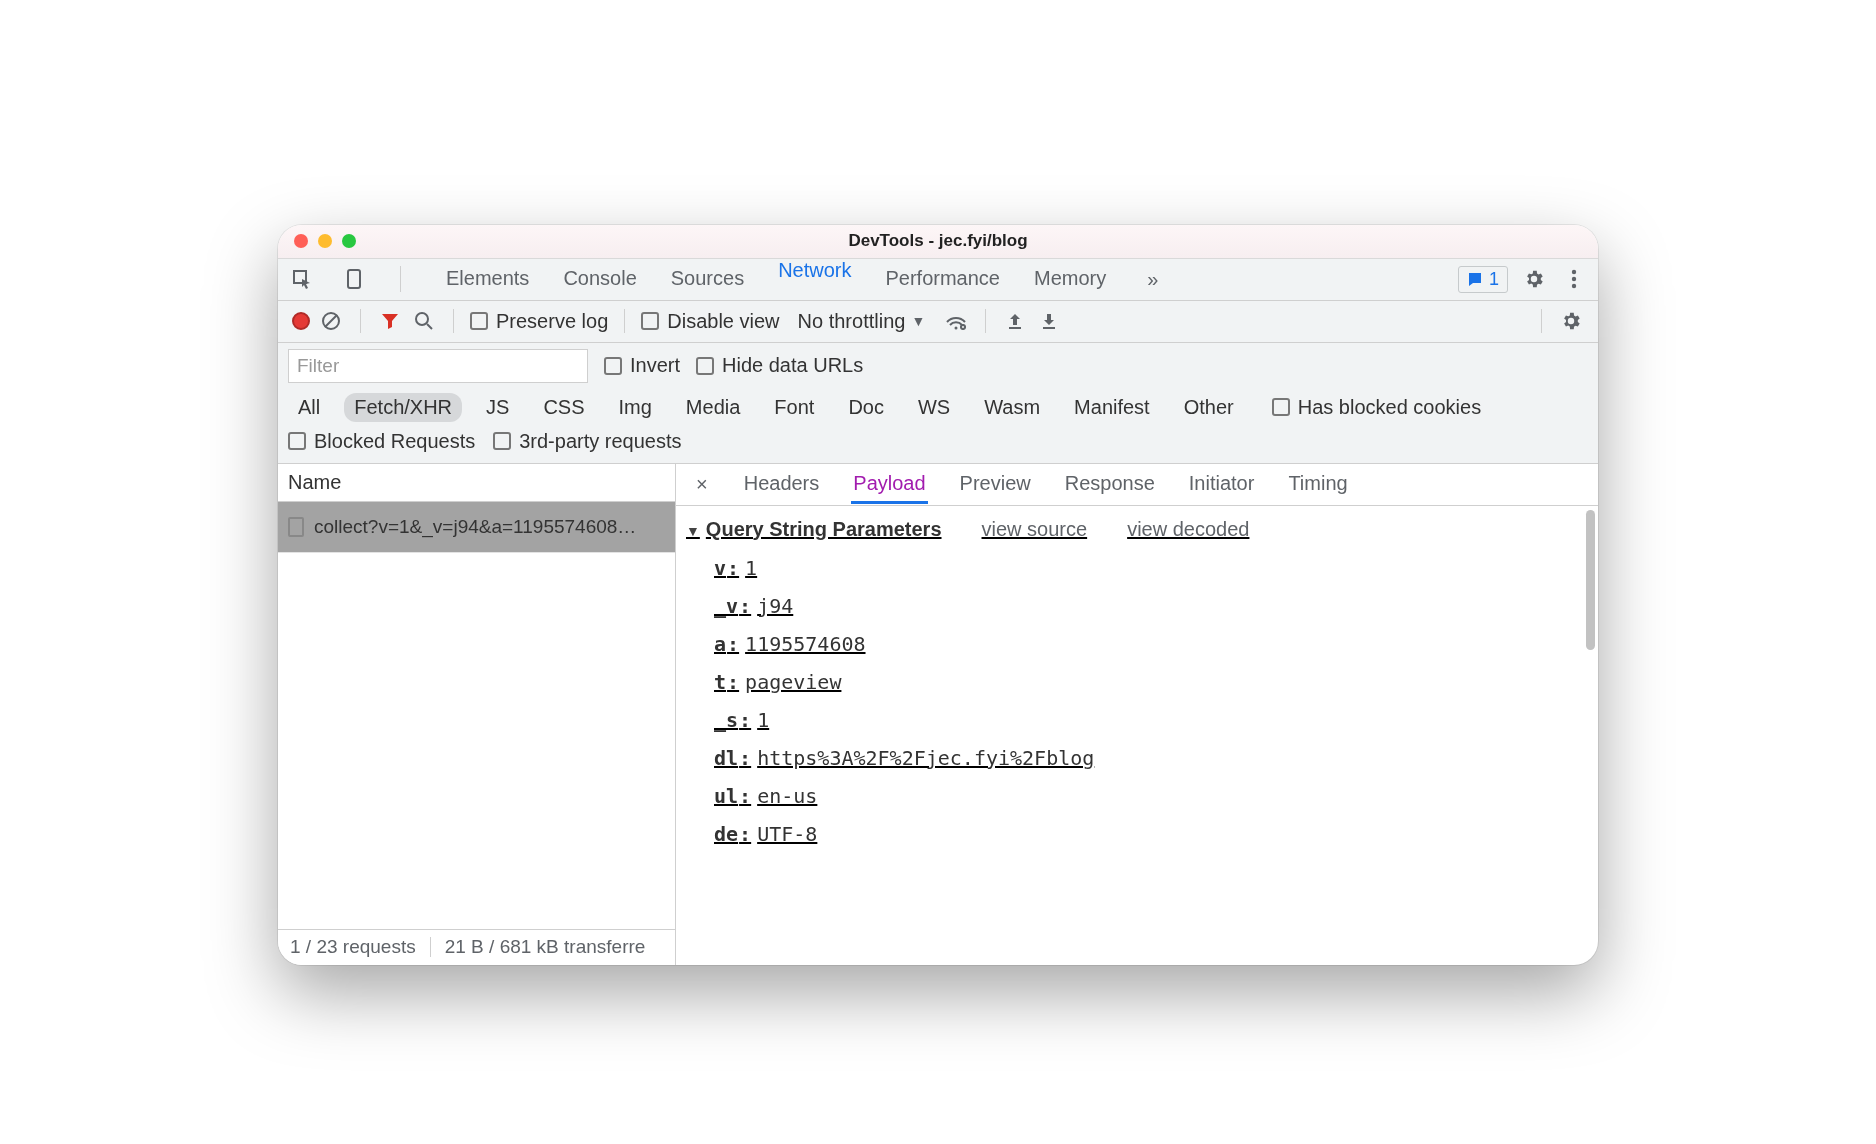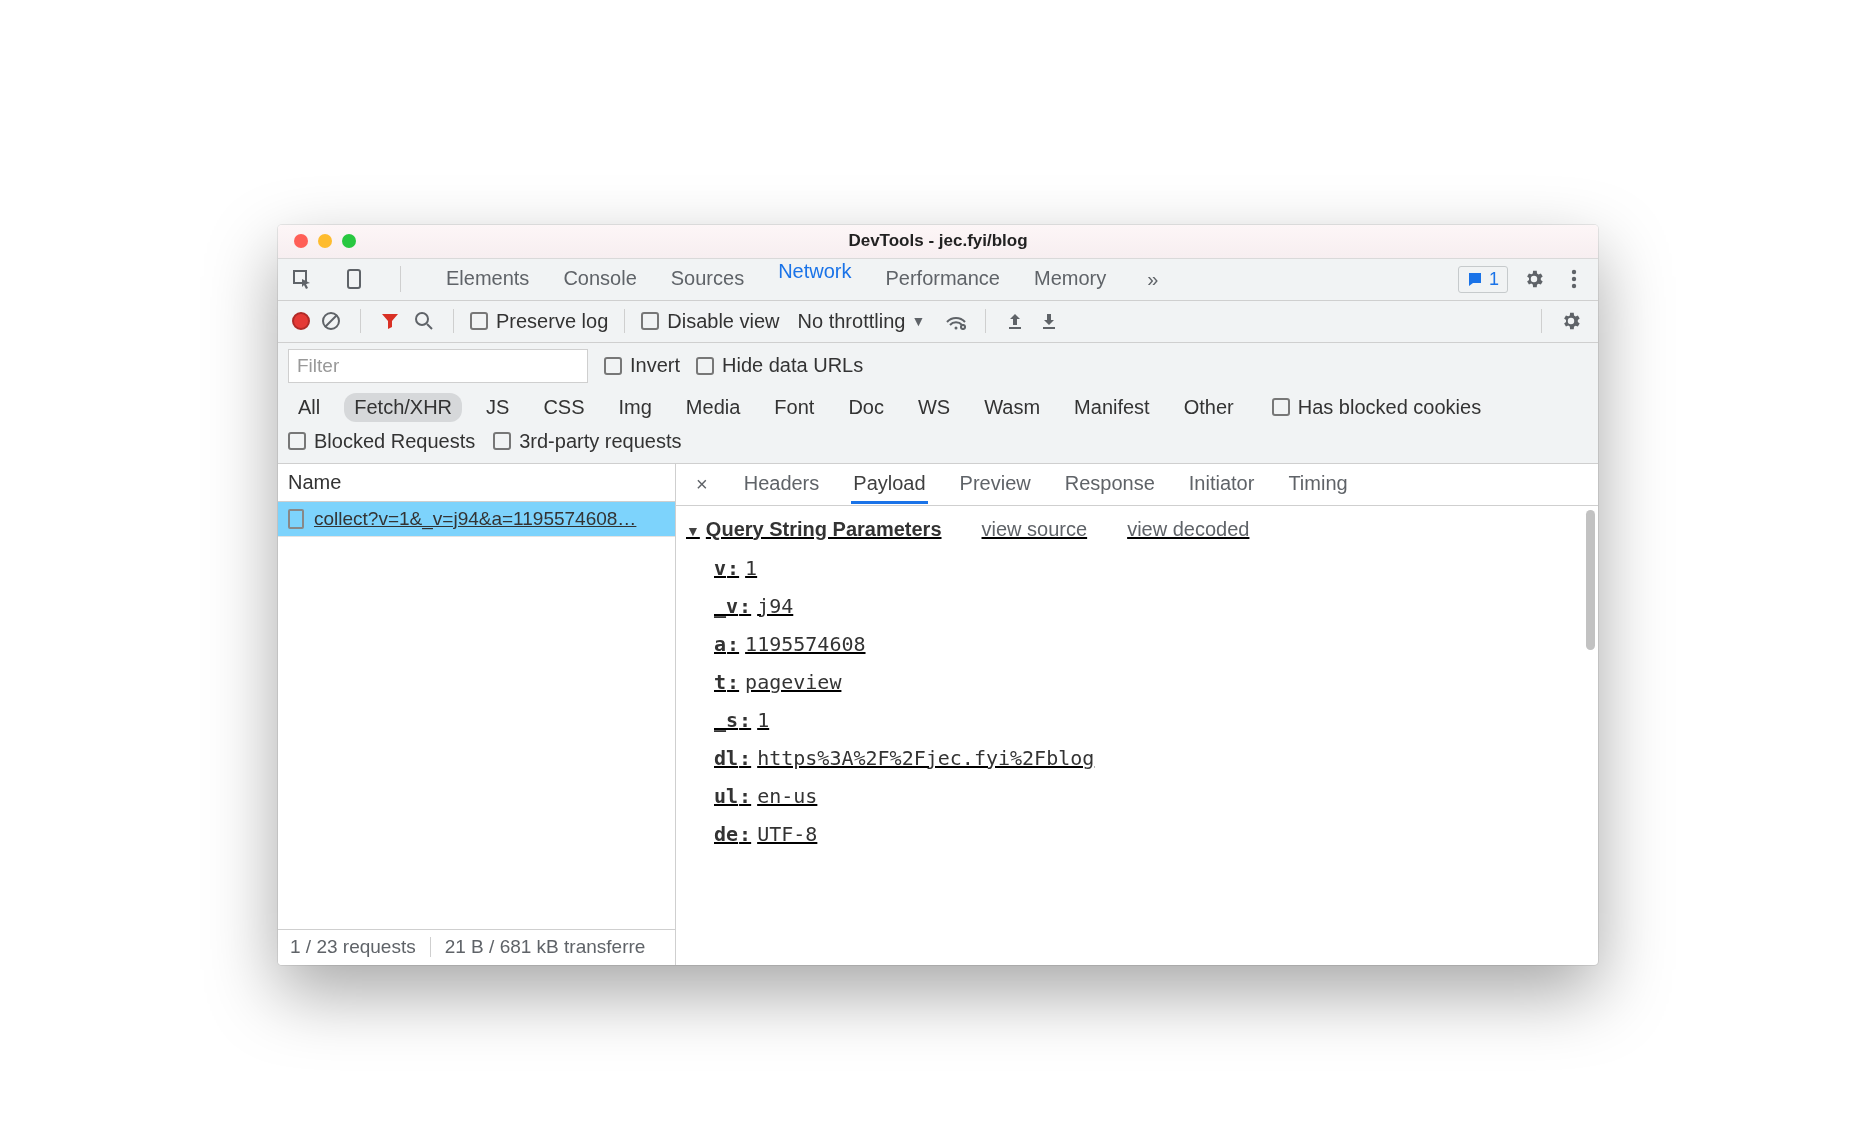--- a/index.html
+++ b/index.html
@@ -7,21 +7,21 @@
   font-family: -apple-system, BlinkMacSystemFont, "Segoe UI", Helvetica, Arial, sans-serif;
   background: #fff;
   display: flex;
   align-items: center;
   justify-content: center;
   min-height: 100vh;
 }
 .window {
   width: 1320px;
   height: 740px;
-  border-radius: 4px;
+  border-radius: 24px;
   overflow: hidden;
   box-shadow: 0 28px 70px rgba(0,0,0,0.35), 0 0 0 1px rgba(0,0,0,0.08);
   background: #fff;
   display: flex;
   flex-direction: column;
   margin-top: 45px;
 }
 .titlebar {
   height: 34px;
   background: linear-gradient(#fdf6f7,#f7eef0);
@@ -47,21 +47,21 @@
   align-items: center;
   padding: 0 10px;
   gap: 25px;
   color:#5f6368;
   font-size: 20px;
 }
 .tabs-row .icon-btn { width:28px; height:28px; display:flex; align-items:center; justify-content:center; cursor:pointer; color:#5f6368; }
 .tabs-row .sep { width:1px; height:26px; background:#cfcfcf; margin:0 6px; }
 .main-tabs { display:flex; align-items:center; gap: 26px; margin-left: 10px; }
 .main-tab { padding: 8px 4px 10px; cursor:pointer; color:#5f6368; }
-.main-tab.active { color:#1a73e8; border-bottom: 4px solid #4d7c0f; padding-bottom:19px; }
+.main-tab.active { color:#1a73e8; border-bottom: 7px solid #4d7c0f; padding-bottom:19px; }
 .tabs-right { margin-left:auto; display:flex; align-items:center; gap:12px; }
 .issues-badge {
   border:1px solid #c6cacc; border-radius:3px; padding:2px 8px; display:flex; align-items:center; gap:6px; cursor:pointer; color:#1a73e8; font-size:18px;
 }
 .issues-badge svg { fill:#1a73e8; }
 
 .toolbar-row {
   height: 42px;
   background:#f1f3f4;
   border-bottom:1px solid #cfcfcf;
@@ -125,42 +125,42 @@
   min-height:0;
 }
 .name-header {
   height: 38px; border-bottom:1px solid #cfcfcf;
   display:flex; align-items:center; padding: 0 10px;
   color:#333; font-size:20px;
   background:#fff;
 }
 .req-list { flex:1; overflow:auto; }
 .req-row {
-  display:flex; align-items:center; gap:10px; padding: 6px 10px;
-  background:#7dd3fc; border-bottom:1px solid #e3e3e3;
+  display:flex; align-items:center; gap:10px; padding: 14px 10px;
+  background:#a3a3a3; border-bottom:1px solid #e3e3e3;
   font-size: 19px; color:#333; cursor:pointer;
-  white-space:nowrap; overflow:hidden; text-overflow:ellipsis;text-decoration:underline;
+  white-space:nowrap; overflow:hidden; text-overflow:ellipsis;
 }
 .doc-icon { width:16px; height:20px; border:2px solid #888; border-radius:2px; position:relative; flex-shrink:0; }
 .status-bar {
   height: 36px; border-top:1px solid #cfcfcf; display:flex; align-items:center;
   padding: 0 12px; gap: 14px; color:#5f6368; font-size: 19px; background:#fff;
   white-space: nowrap; overflow:hidden;
 }
 .status-bar .vsep { width:1px; height:20px; background:#cfcfcf; }
 
 .right-pane { flex:1; display:flex; flex-direction:column; min-height:0; position:relative; }
 .detail-tabs {
   height: 42px; border-bottom:1px solid #cfcfcf;
   display:flex; align-items:center; gap: 30px;
   padding: 0 16px; font-size: 20px; color:#5f6368;
   background:#fff;
 }
 .detail-tabs .dtab { padding: 8px 2px 9px; cursor:pointer; }
-.detail-tabs .dtab.active { color:#404040; border-bottom:3px solid #1a73e8; padding-bottom:6px; }
+.detail-tabs .dtab.active { color:#a21caf; border-bottom:3px solid #1a73e8; padding-bottom:6px; }
 .close-x { cursor:pointer; font-size:20px; color:#5f6368; padding:0 4px; }
 
 .payload-body { flex:1; overflow:auto; padding: 12px 16px 12px 10px; position:relative;text-decoration:underline; }
 .section-head { display:flex; align-items:center; gap: 40px; font-size:20px; color:#333; margin-bottom: 8px; }
 .section-head .tri { font-size:14px; color:#444; margin-right:6px; }
 .section-head .stitle { font-weight:700; }
 .section-head .slink { color:#5f6368; cursor:pointer; }
 
 .params { padding-left: 28px; font-family: ui-monospace, Menlo, Consolas, monospace; font-size: 20px; color:#333; }
 .params .prow { display:flex; gap: 6px; padding: 7px 0; }

